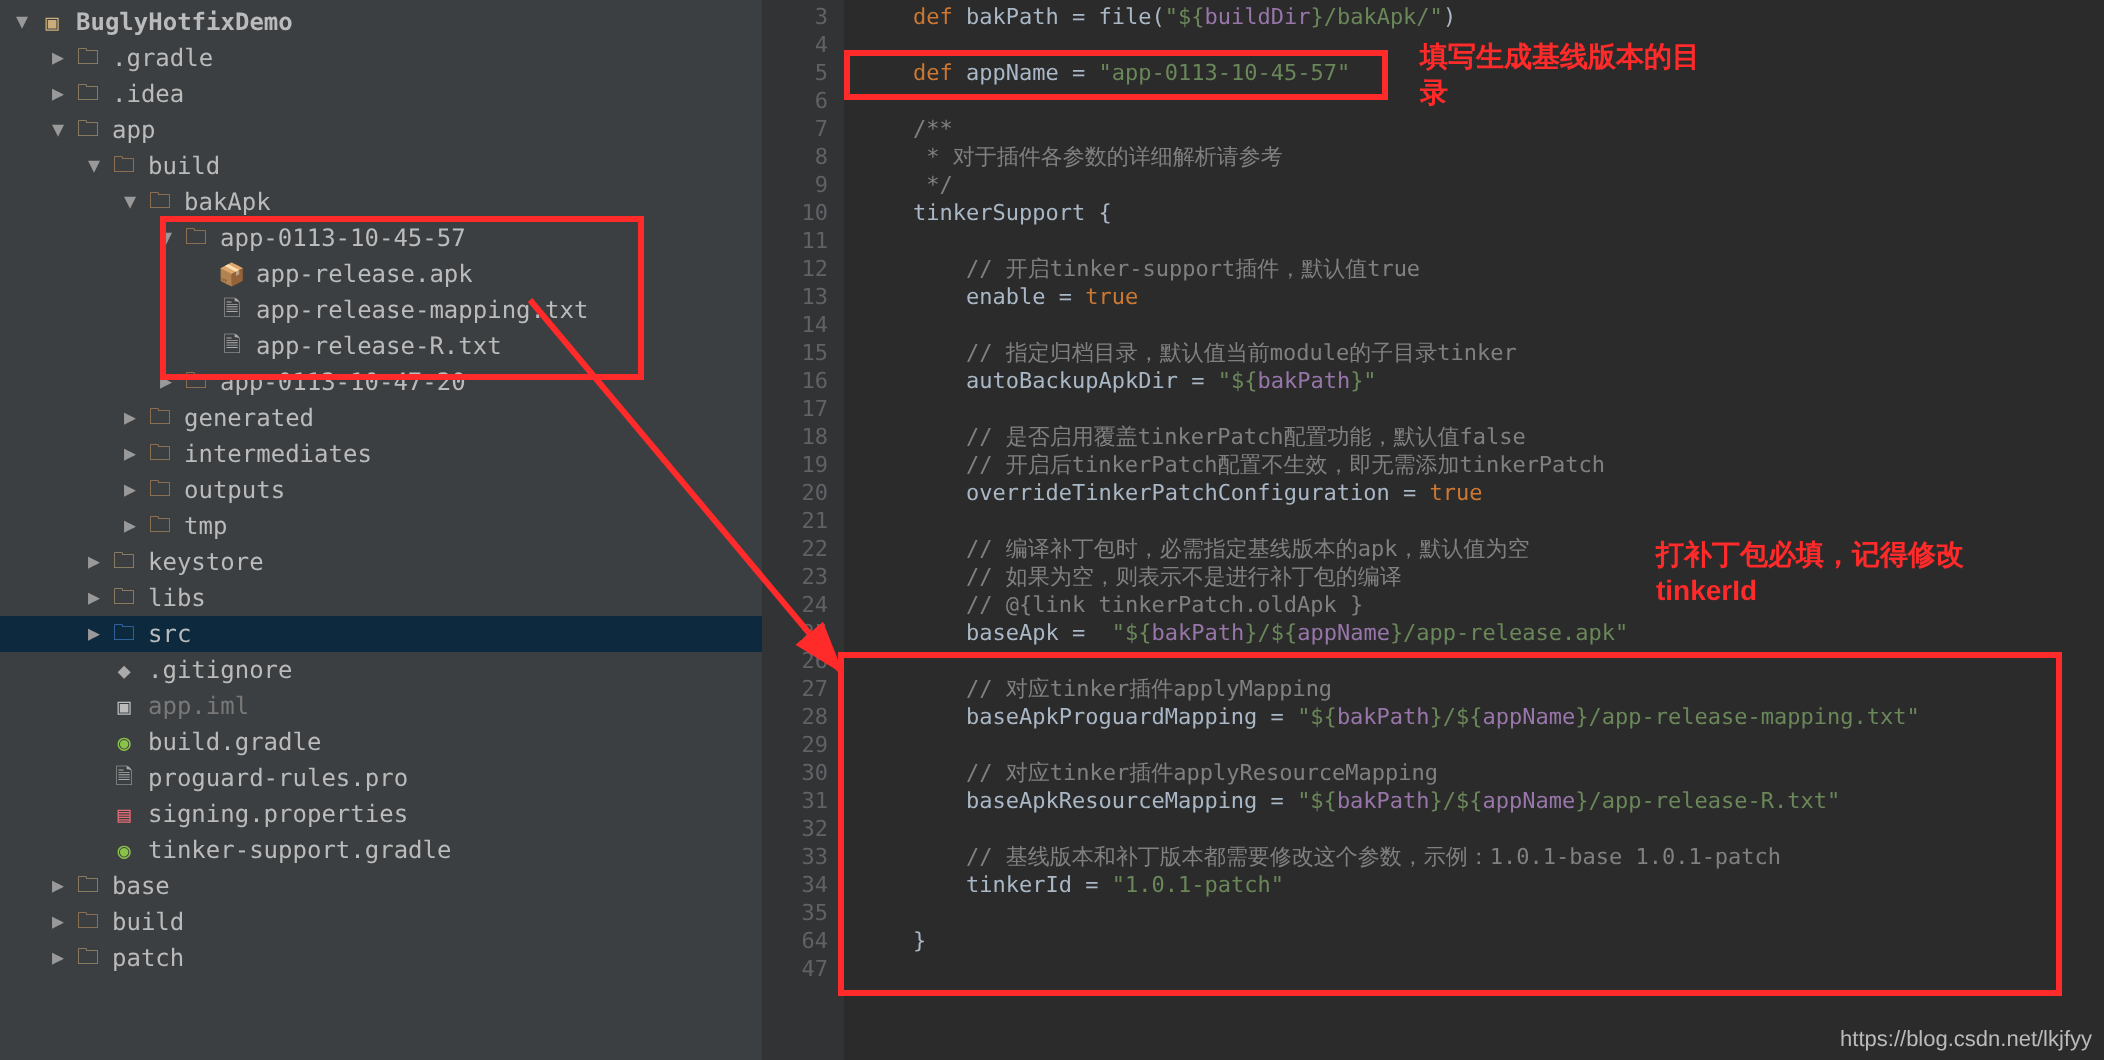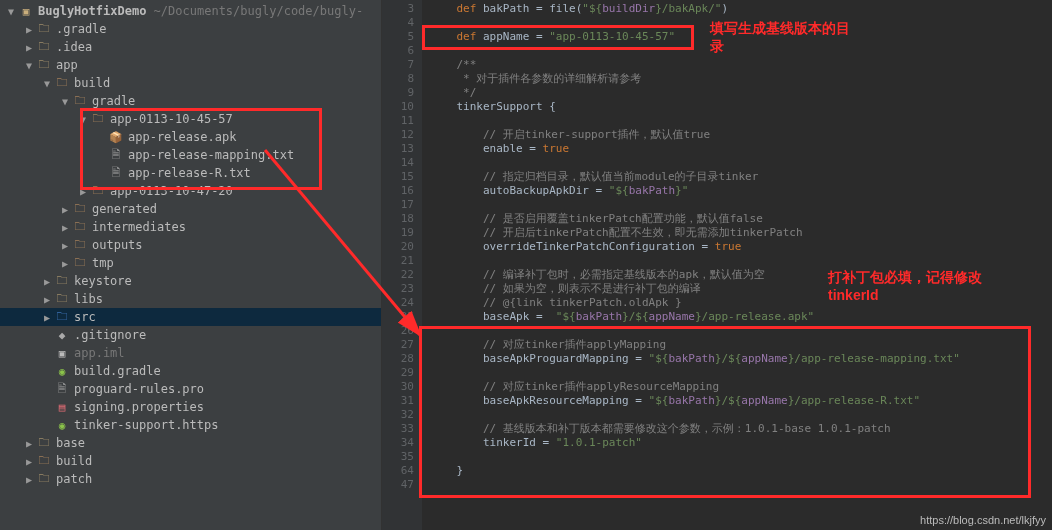--- a/index.html
+++ b/index.html
@@ -76,21 +76,20 @@
   .watermark { position:absolute; right:6px; bottom:4px; color:#bbb; font-size:11px; z-index:10; font-family: Arial, sans-serif; margin-top: 28px;}
 </style>
 </head>
 <body>
 
 <div class="sidebar">
   <div class="tree-row" style="padding-left:4px">
     <span class="arrow">▼</span>
     <span class="icon folder">▣</span>
     <b>BuglyHotfixDemo</b>&nbsp;
-    <span class="muted">~/Documents/bugly/code/bugly-</span>
   </div>
   <div class="tree-row" style="padding-left:22px">
       <span class="arrow">▶</span>
       <span class="icon folder">🗀</span>
       <span>.gradle</span>
     </div>
   <div class="tree-row" style="padding-left:22px">
       <span class="arrow">▶</span>
       <span class="icon folder">🗀</span>
       <span>.idea</span>
@@ -101,21 +100,21 @@
       <span>app</span>
     </div>
   <div class="tree-row" style="padding-left:40px">
       <span class="arrow">▼</span>
       <span class="icon folder-orange">🗀</span>
       <span>build</span>
     </div>
   <div class="tree-row" style="padding-left:58px">
       <span class="arrow">▼</span>
       <span class="icon folder-orange">🗀</span>
-      <span>gradle</span>
+      <span>bakApk</span>
     </div>
   <div class="tree-row" style="padding-left:76px">
       <span class="arrow">▼</span>
       <span class="icon folder-orange">🗀</span>
       <span>app-0113-10-45-57</span>
     </div>
   <div class="tree-row" style="padding-left:108px">
       <span class="icon">📦</span>
       <span>app-release.apk</span>
     </div>
@@ -182,21 +181,21 @@
   <div class="tree-row" style="padding-left:54px">
       <span class="icon file-ic">🗎</span>
       <span>proguard-rules.pro</span>
     </div>
   <div class="tree-row" style="padding-left:54px">
       <span class="icon" style="color:#e06c75">▤</span>
       <span>signing.properties</span>
     </div>
   <div class="tree-row" style="padding-left:54px">
       <span class="icon" style="color:#8bc34a">◉</span>
-      <span>tinker-support.https</span>
+      <span>tinker-support.gradle</span>
     </div>
   <div class="tree-row" style="padding-left:22px">
       <span class="arrow">▶</span>
       <span class="icon folder">🗀</span>
       <span>base</span>
     </div>
   <div class="tree-row" style="padding-left:22px">
       <span class="arrow">▶</span>
       <span class="icon folder-orange">🗀</span>
       <span>build</span>

